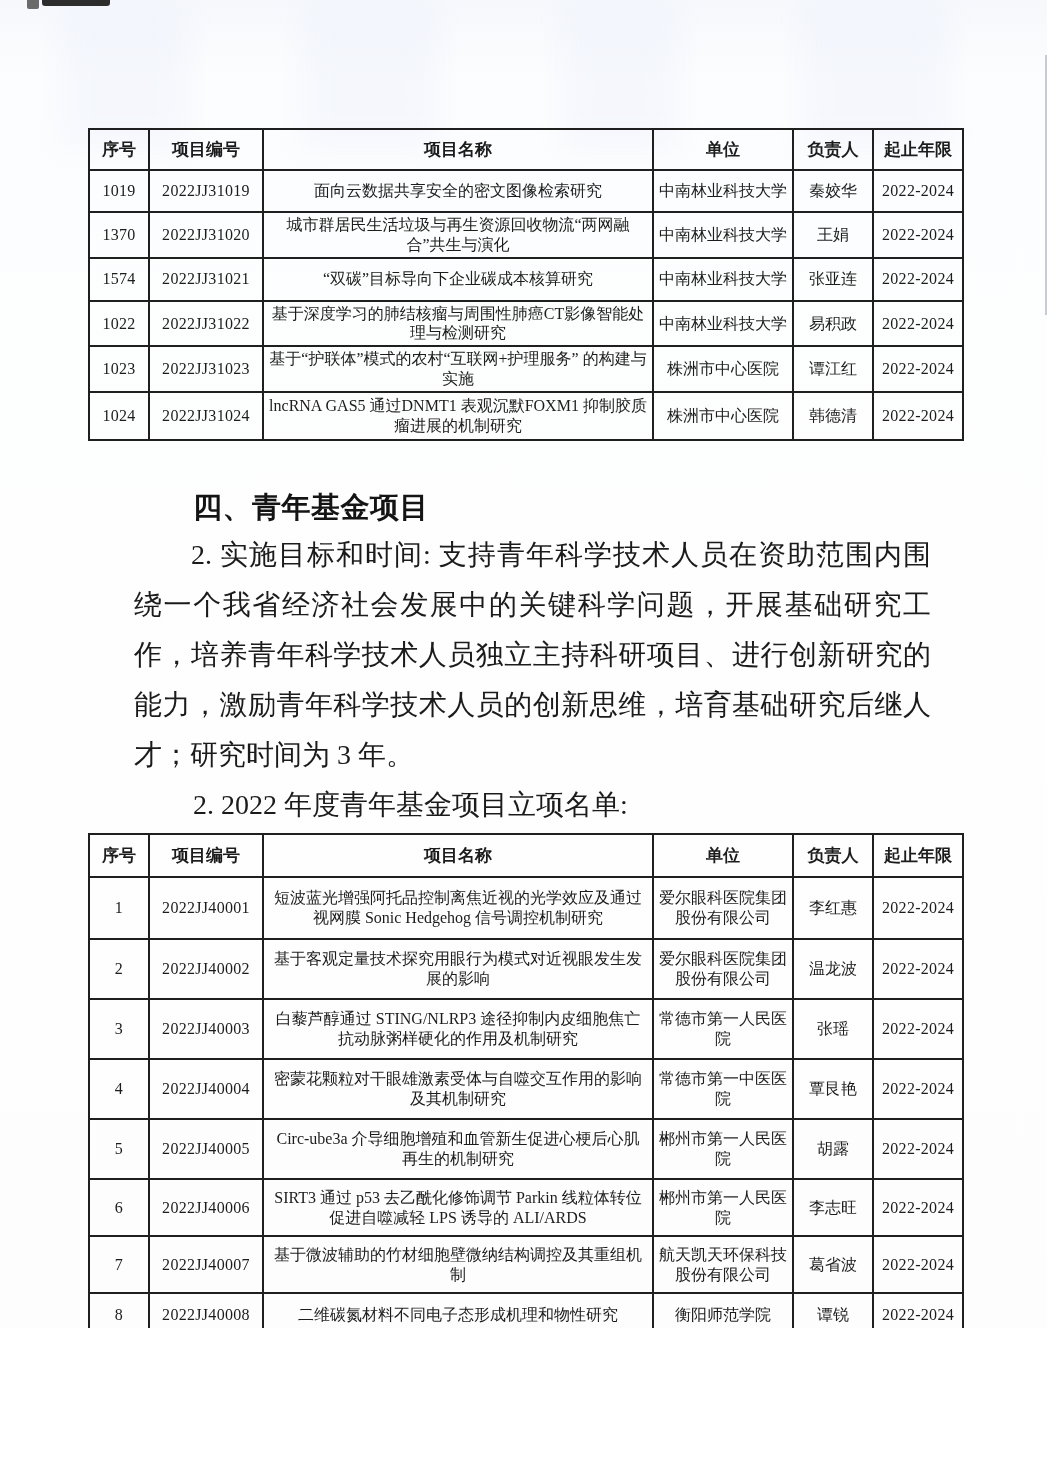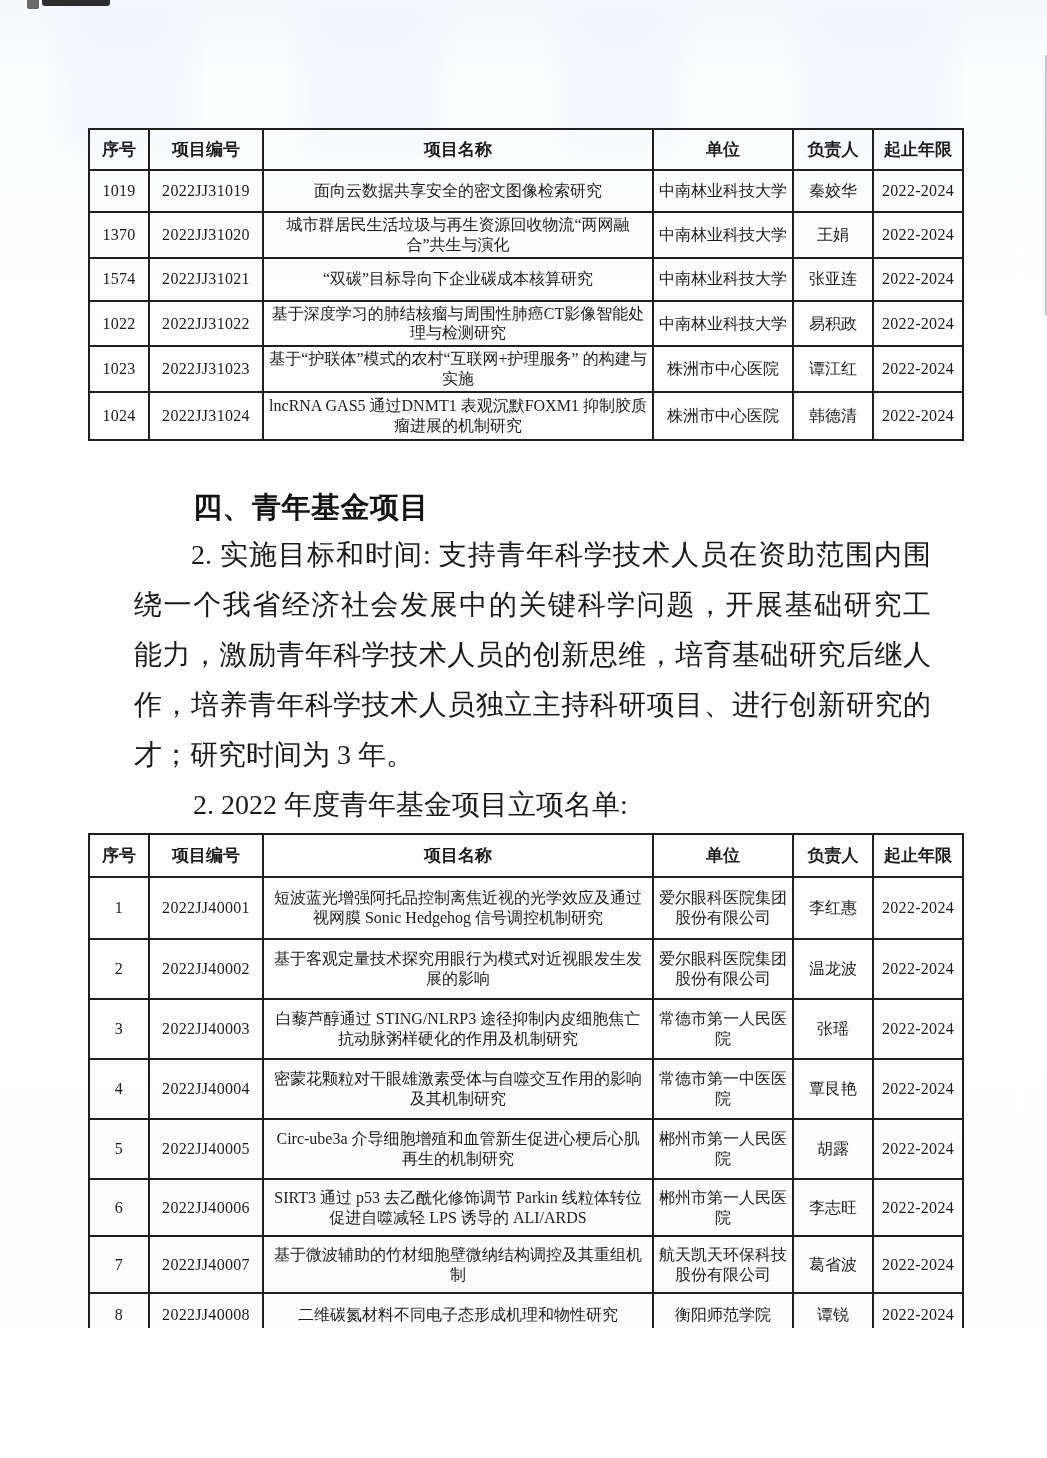--- a/index.html
+++ b/index.html
@@ -239,22 +239,22 @@
           <td class="col-years">2022-2024</td>
         </tr>
       </tbody>
   </table>
 
   <div class="section-heading">四、青年基金项目</div>
 
   <div class="para">
     <div class="para-line fill indent">2. 实施目标和时间: 支持青年科学技术人员在资助范围内围</div>
     <div class="para-line fill">绕一个我省经济社会发展中的关键科学问题，开展基础研究工</div>
+    <div class="para-line fill">作，培养青年科学技术人员独立主持科研项目、进行创新研究的</div>
     <div class="para-line fill">能力，激励青年科学技术人员的创新思维，培育基础研究后继人</div>
-    <div class="para-line fill">作，培养青年科学技术人员独立主持科研项目、进行创新研究的</div>
     <div class="para-line">才；研究时间为 3 年。</div>
   </div>
 
   <div class="list-heading">2. 2022 年度青年基金项目立项名单:</div>
 
   <table class="grid" id="table2">
     <colgroup>
       <col style="width:60px">
         <col style="width:114px">
         <col style="width:390px">

